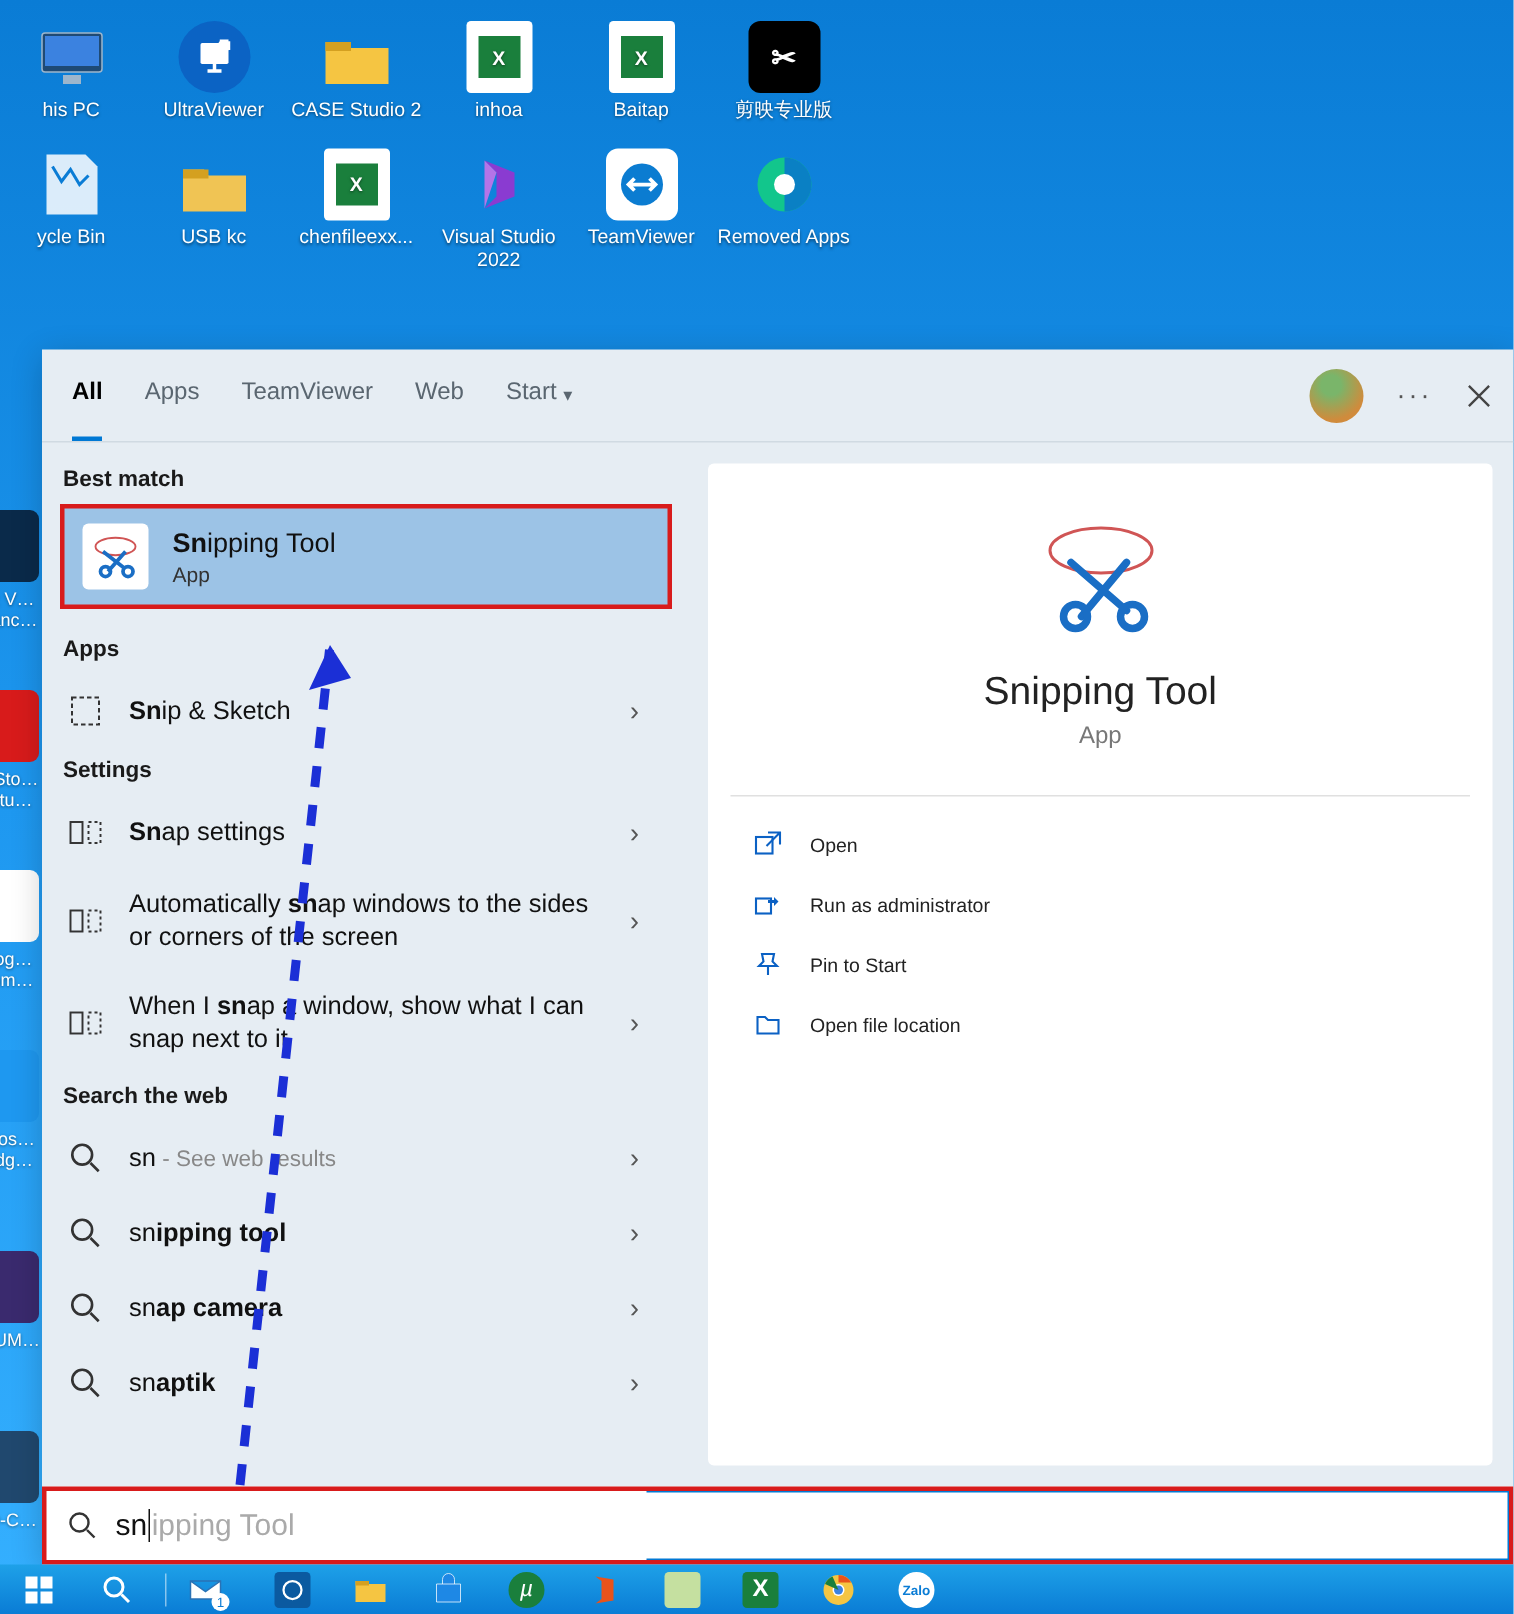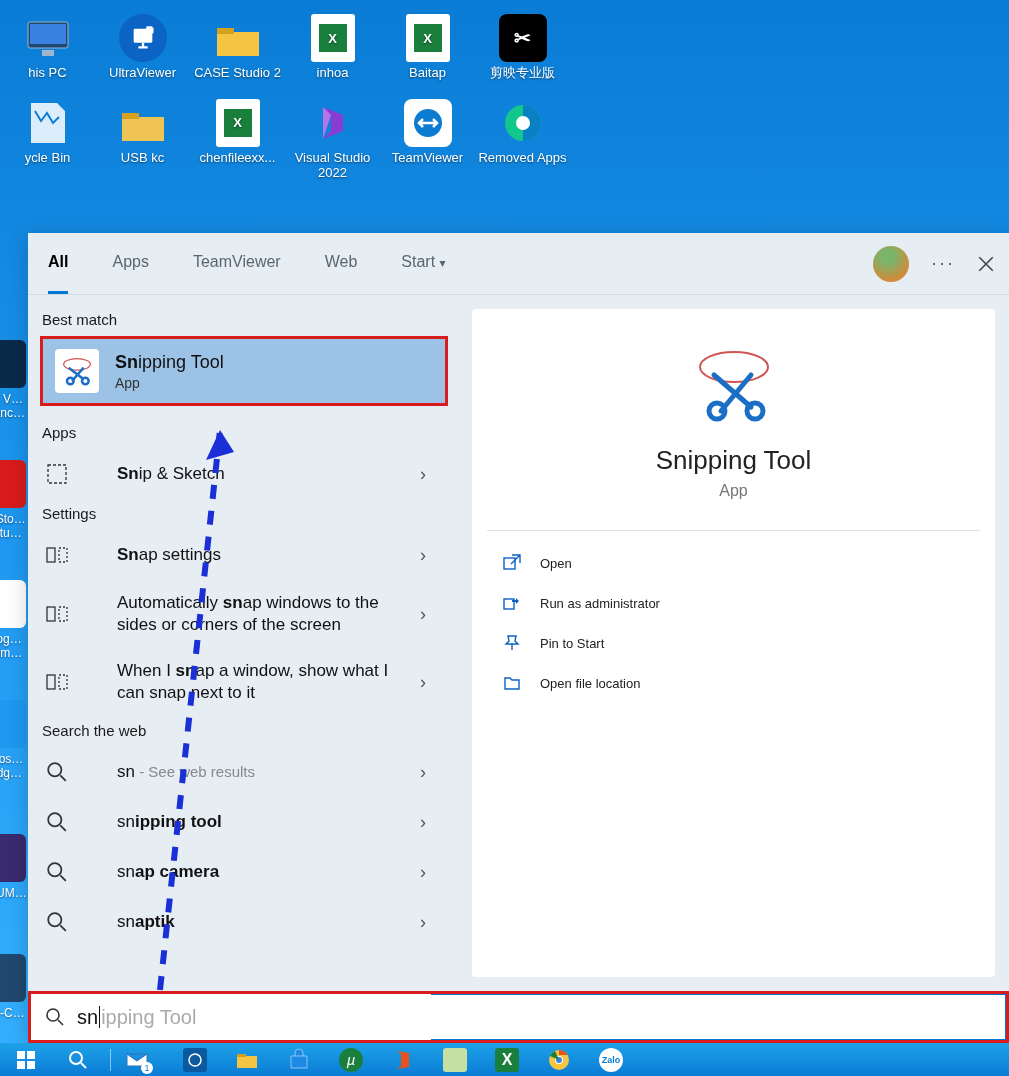--- a/index.html
+++ b/index.html
@@ -14,43 +14,43 @@
 .d-lbl { line-height: 1.15; }
 
 .left-col { position: absolute; left: 0; top: 300px; width: 28px; }
 .left-item { height: 120px; display: flex; flex-direction: column; align-items: center; justify-content: flex-end; color:#fff; font-size:12px; overflow:hidden; }
 .left-ico { width:48px; height:48px; margin-bottom:4px; border-radius:6px; display:flex; align-items:center; justify-content:center; position:relative; left:-12px;}
 .left-lbl { font-size:12px; text-shadow:0 1px 2px rgba(0,0,0,.5); white-space:nowrap; position:relative; left:-8px;}
 
 
 .search-panel { position: absolute; left: 28px; top: 233px; right: 0; bottom: 33px; background: #e6edf3; box-shadow: 0 4px 20px rgba(0,0,0,.2); display:flex; flex-direction:column; }
 .sp-header { height: 62px; display: flex; align-items: center; padding: 0 12px 0 20px; border-bottom: 1px solid #d0dae2; position: relative; }
-.tabs { display: flex; gap: 44px; height: 100%; align-items:center; }
+.tabs { display: flex; gap: 28px; height: 100%; align-items:center; }
 .tab { font-size: 16px; color: #5a6670; cursor: pointer; height: 100%; display:flex; align-items:center; border-bottom: 3px solid transparent; }
 .tab.active { color: #000; font-weight: 600; border-bottom-color: #0078d4; }
 .hdr-right { position: absolute; right: 14px; display: flex; align-items: center; gap: 22px; }
 .avatar { width: 36px; height: 36px; border-radius: 50%; background: radial-gradient(circle at 40% 30%, #7ab56a 20%, #d08b3c 70%); }
 .hdr-more { color:#555; font-size:18px; cursor:pointer; letter-spacing:2px; }
 .hdr-close { width:18px; height:18px; cursor:pointer; }
 .hdr-close svg { width:18px; height:18px; }
 
 .sp-body { flex: 1; display: flex; overflow:hidden; }
 
 
 .results { width: 430px; padding: 10px 0 0 12px; overflow-y:auto; }
-.sec-label { font-size: 15px; font-weight: 400; color: #1a1a1a; padding: 6px 0 8px 2px; }
+.sec-label { font-size: 15px; font-weight: 700; color: #1a1a1a; padding: 6px 0 8px 2px; }
 .best-box { border: 3px solid #d81b1b; background: #9cc3e6; padding: 10px 12px; display:flex; align-items:center; gap:16px; cursor:pointer; margin-right:10px; }
 .best-ico { width: 44px; height: 44px; background:#fff; border-radius:4px; display:flex; align-items:center; justify-content:center; }
 .best-txt .ttl { font-size: 18px; color:#111; } 
 .best-txt .ttl b { font-weight:600; }
 .best-txt .sub { font-size: 14px; color:#333; margin-top:2px; }
 
 .row-item { display:flex; align-items:center; padding: 12px 18px 12px 4px; gap:16px; cursor:pointer; position:relative; }
 .row-ico { width:26px; height:26px; display:flex; align-items:center; justify-content:center; color:#333; flex-shrink:0; }
-.row-txt { font-size: 17px; color:#111; flex:1; line-height:1.3;margin-left:31px; }
+.row-txt { font-size: 17px; color:#111; flex:1; line-height:1.3; }
 .row-txt b { font-weight: 600; }
 .row-txt .hint { color:#888; font-size:15px; }
 .row-chev { color:#555; font-size:18px; width:20px; }
 
 
 .detail { flex:1; padding: 14px 14px 14px 14px; }
 .card { background:#fff; border-radius:4px; height:100%; display:flex; flex-direction:column; align-items:center; padding-top:36px; }
 .card-ico { width: 90px; height: 80px; margin-bottom: 20px; }
 .card-title { font-size: 26px; color:#222; }
 .card-sub { font-size:16px; color:#777; margin-top:6px; margin-bottom: 30px; }

